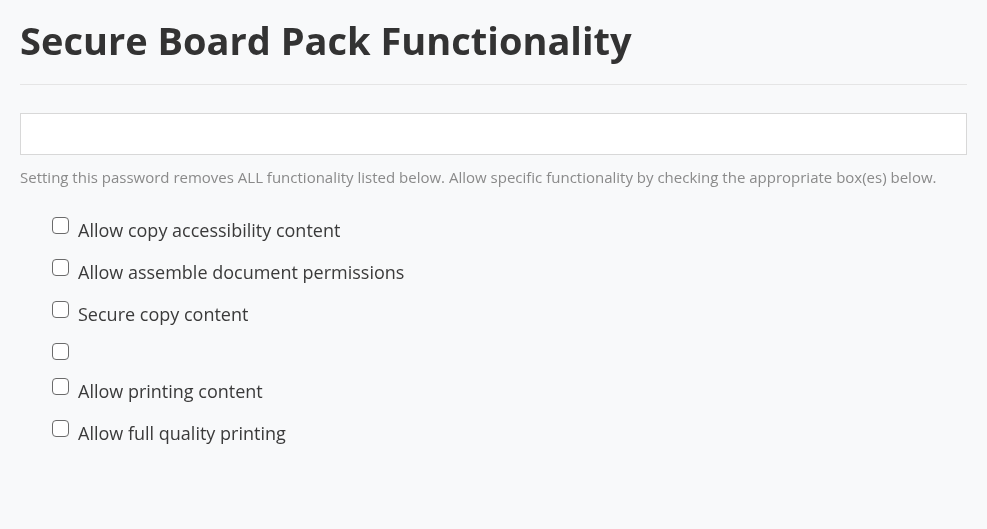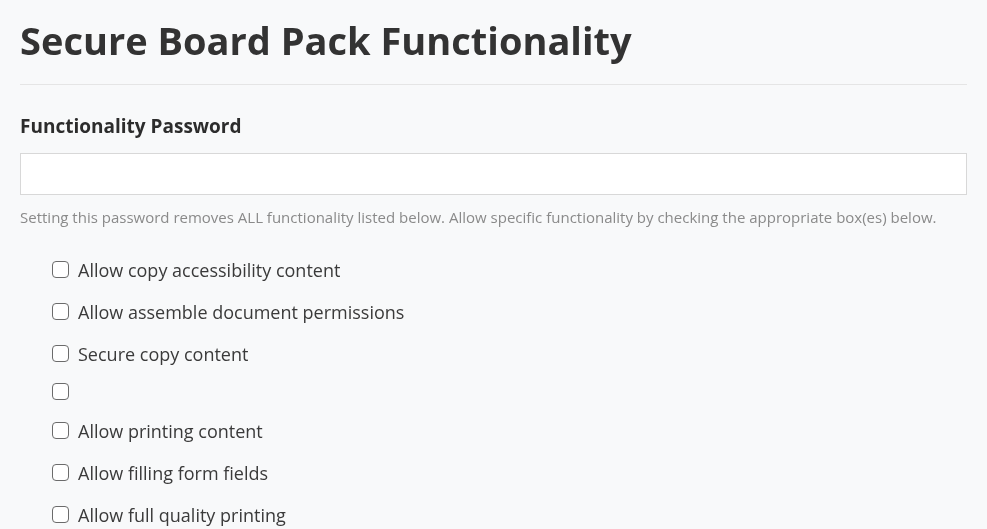--- a/index.html
+++ b/index.html
@@ -48,21 +48,20 @@
       color: #8a8a8a;
       margin-top: 12px;
       line-height: 1.4;
     }
     .checkbox-list {
       margin-top: 30px;
       padding-left: 32px;
     }
     .checkbox-row {
       display: flex;
-      align-items: center;
       margin-bottom: 18px;
     }
     .checkbox-row input[type="checkbox"] {
       width: 17px;
       height: 17px;
       border: 1.5px solid #6b6b6b;
       border-radius: 4px;
       appearance: none;
       -webkit-appearance: none;
       background: #fff;
@@ -90,21 +89,20 @@
       cursor: pointer;
       font-weight: 400;
     }
   </style>
 </head>
 <body>
 
 <h1 class="page-title">Secure Board Pack Functionality</h1>
 
 <div class="section">
-  <label class="field-label">Functionality Password</label>
   <input type="text" class="text-input" value="" style="">
   <div class="help-text">Setting this password removes ALL functionality listed below. Allow specific functionality by checking the appropriate box(es) below.</div>
 </div>
 
 <div class="checkbox-list">
   <div class="checkbox-row">
     <input type="checkbox" style="">
     <label class="checkbox-label">Allow copy accessibility content</label>
   </div>
   <div class="checkbox-row">
@@ -117,19 +115,15 @@
   </div>
   <div class="checkbox-row">
     <input type="checkbox" style="">
   </div>
   <div class="checkbox-row">
     <input type="checkbox" style="">
     <label class="checkbox-label">Allow printing content</label>
   </div>
   <div class="checkbox-row">
     <input type="checkbox" style="">
-    <label class="checkbox-label">Allow filling form fields</label>
-  </div>
-  <div class="checkbox-row">
-    <input type="checkbox" style="">
     <label class="checkbox-label">Allow full quality printing</label>
   </div>
 </div>
 
 </body></html>

